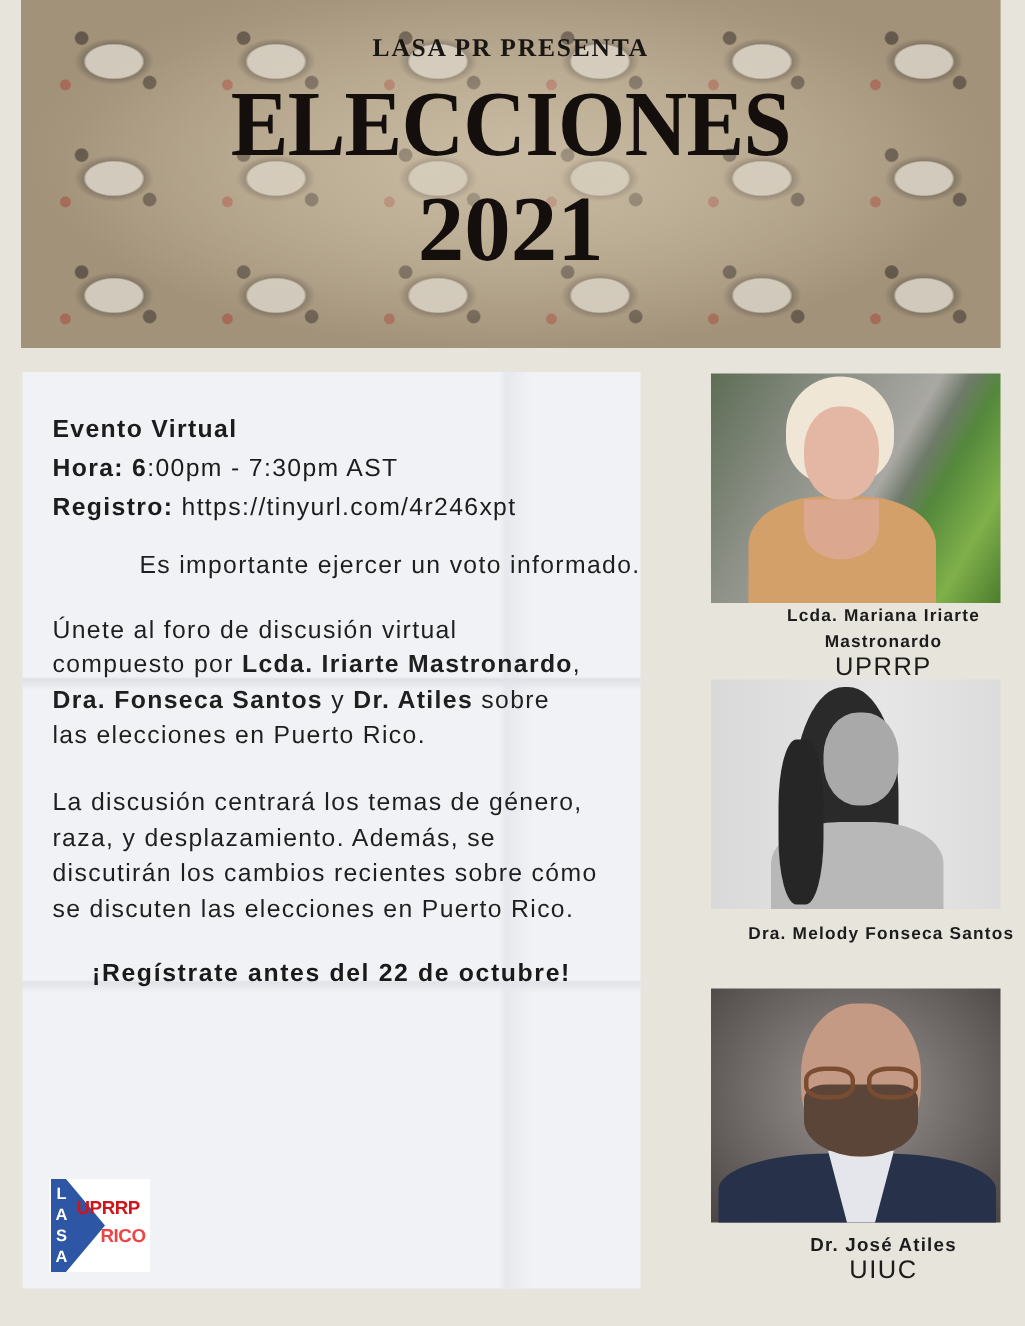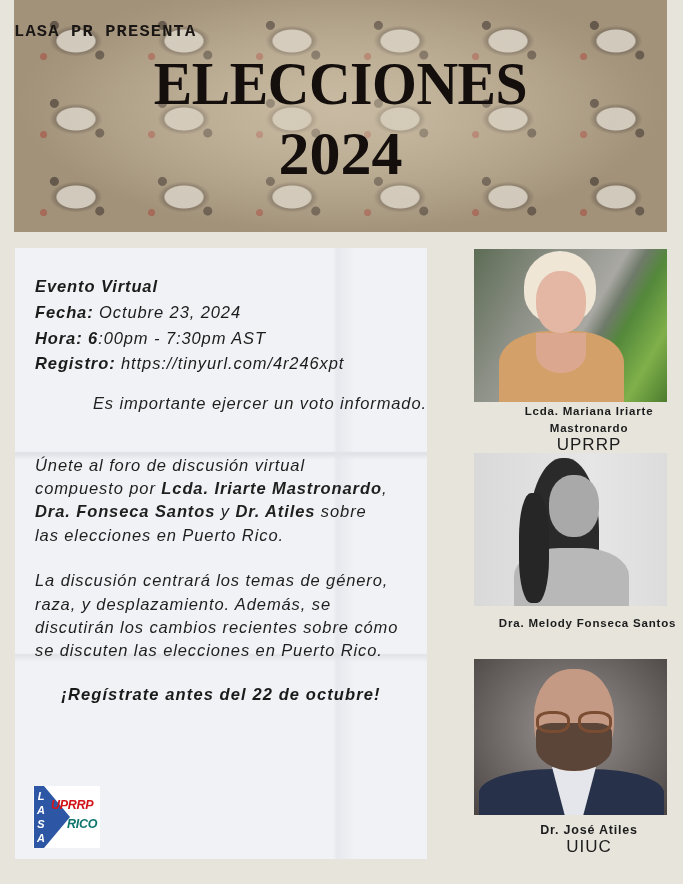--- a/index.html
+++ b/index.html
@@ -34,22 +34,22 @@
       radial-gradient(circle 4px at 20% 70%, rgba(170,60,50,0.45) 0 80%, transparent 100%);
     background-size: 108px 78px;
     background-position: 8px 2px;
   }
   .header .haze {
     position: absolute; inset: 0;
     background: radial-gradient(ellipse 300px 120px at 50% 50%, rgba(205,192,168,0.55), rgba(205,192,168,0) 100%);
   }
   .header .presenta {
     position: absolute; left: 0; right: 0; top: 22px;
-    text-align: left;
-    font-family: Liberation Mono, monospace;
+    text-align: center;
+    font-family: Liberation Serif, serif;
     font-weight: 700; font-size: 17px; letter-spacing: 1.2px;
     color: #1a1614;
   }
   .header .title {
     position: absolute; left: 0; right: 0; top: 48px;
     text-align: center;
     font-family: "Liberation Serif", serif;
     font-weight: 700; font-size: 62px; line-height: 70px;
     color: #140f0c;
     transform: scaleX(0.93);
@@ -64,34 +64,33 @@
   }
 
   
   .paper {
     position: absolute; left: 15px; top: 248px; width: 412px; height: 611px;
     background:
       linear-gradient(90deg, rgba(255,255,255,0) 0, rgba(255,255,255,0) 318px, rgba(225,228,234,0.7) 322px, rgba(245,246,249,0) 340px),
       linear-gradient(180deg, rgba(0,0,0,0) 0, rgba(0,0,0,0) 203px, rgba(210,212,218,0.6) 205px, rgba(0,0,0,0) 212px, rgba(0,0,0,0) 405px, rgba(210,212,218,0.5) 407px, rgba(0,0,0,0) 414px),
       #f1f2f5;
     padding: 26px 0 0 20px;
-    font-style: italic;
   }
   .info-line {
     font-size: 16.5px; line-height: 25.8px; letter-spacing: 0.9px;
     color: #1c1c1c; white-space: nowrap;
   }
   .info-line b { font-weight: 700; }
   .para {
     font-size: 16.5px; line-height: 23.4px; letter-spacing: 0.9px;
     color: #1f1f1f;
   }
   .para b { font-weight: 700; }
   .p1 { margin-top: 15px; text-align: right; }
-  .p2 { margin-top: 38px; }
+  .p2 { margin-top: 19px; }
   .p3 { margin-top: 22px; }
   .cta {
     margin-top: 22px; margin-left: -4px;
     text-align: center; width: 380px;
     font-weight: 700; font-size: 16.5px; letter-spacing: 1.1px; color: #1a1a1a;
   }
 
   
   .logo {
     position: absolute; left: 18px; top: 538px; width: 67px; height: 62px;
@@ -111,21 +110,21 @@
     position: absolute; left: 3px; top: 3px; width: 10px;
     display: flex; flex-direction: column; align-items: center;
     font-weight: 700; font-size: 11px; line-height: 14px; color: #ffffff;
   }
   .logo .pr1 {
     position: absolute; left: 18px; top: 12px;
     font-weight: 700; font-size: 12.5px; color: #d2141a; letter-spacing: -0.3px;
   }
   .logo .pr2 {
     position: absolute; left: 34px; top: 31px;
-    font-weight: 700; font-size: 12.5px; color: #0f766e; letter-spacing: -0.3px;
+    font-weight: 700; font-size: 12.5px; color: #ef4444; letter-spacing: -0.3px;
   }
 
   
   .speaker { position: absolute; left: 474px; width: 230px; }
   .photo { width: 193px; overflow: hidden; position: relative; }
   .sp-name {
     text-align: center; font-weight: 700; font-size: 11.5px; letter-spacing: 0.8px;
     color: #1c1c1c; line-height: 17px;
   }
   .sp-inst {
@@ -161,28 +160,25 @@
 </style>
 </head>
 <body>
 
 <div class="header">
   <div class="tables"></div>
   <div class="tables2"></div>
   <div class="haze"></div>
   <div class="presenta">LASA PR PRESENTA</div>
   <div class="title">ELECCIONES</div>
-  <div class="year">2024</div>
+  <div class="year">2021</div>
 </div>
 
 <div class="paper">
   <div class="info-line"><b>Evento Virtual</b></div>
-  <div class="info-line">
-    <b>Fecha:</b> <span>Octubre 23, 2024</span>
-  </div>
   <div class="info-line">
     <b>Hora:</b> <b>6</b><span>:00pm - 7:30pm AST</span>
   </div>
   <div class="info-line">
     <b>Registro:</b> <span>https://tinyurl.com/4r246xpt</span>
   </div>
 
   <div class="para p1">Es importante ejercer un voto informado.</div>
 
   <div class="para p2" style="width:360px;">

